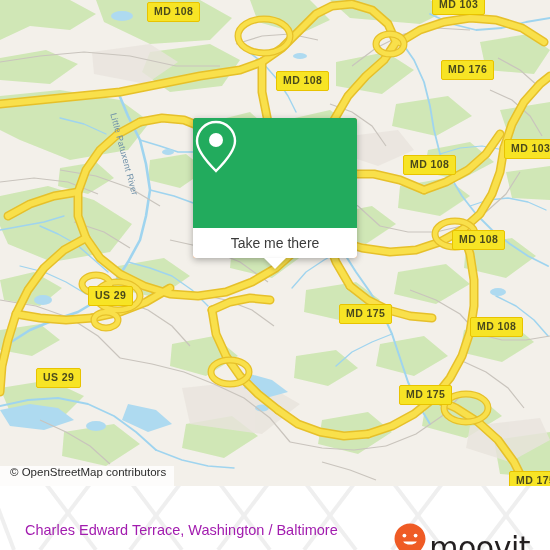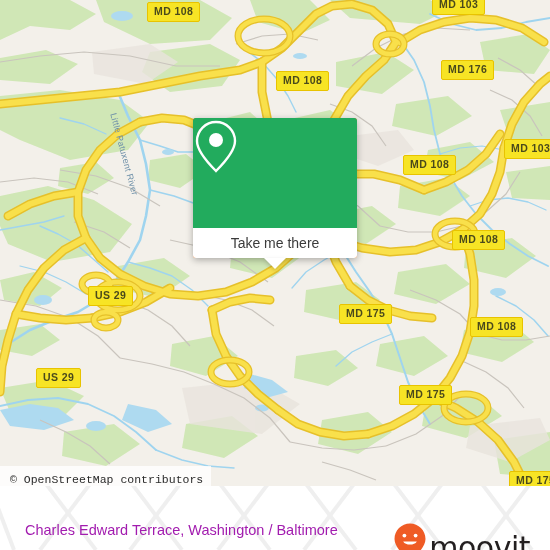--- a/index.html
+++ b/index.html
@@ -77,24 +77,24 @@
     border-top:11px solid #fff;
     filter:drop-shadow(0 2px 2px rgba(0,0,0,.18));
   }
 
   
   #attribution{
     position:absolute;
     left:0;top:466px;
     height:20px;
     padding:0 8px 0 10px;
-    display:flex;align-items:flex-end;
+    display:flex;align-items:flex-start;
     background:rgba(255,255,255,.80);
     font-size:11.5px;color:#2b2b2b;
-    font-family:Liberation Mono, monospace;
+    font-family:Liberation Sans, sans-serif;
     white-space:nowrap;
   }
 
   
   #footer{
     position:absolute;left:0;top:486px;
     width:550px;height:64px;
     background:#ffffff;
     overflow:hidden;
   }

